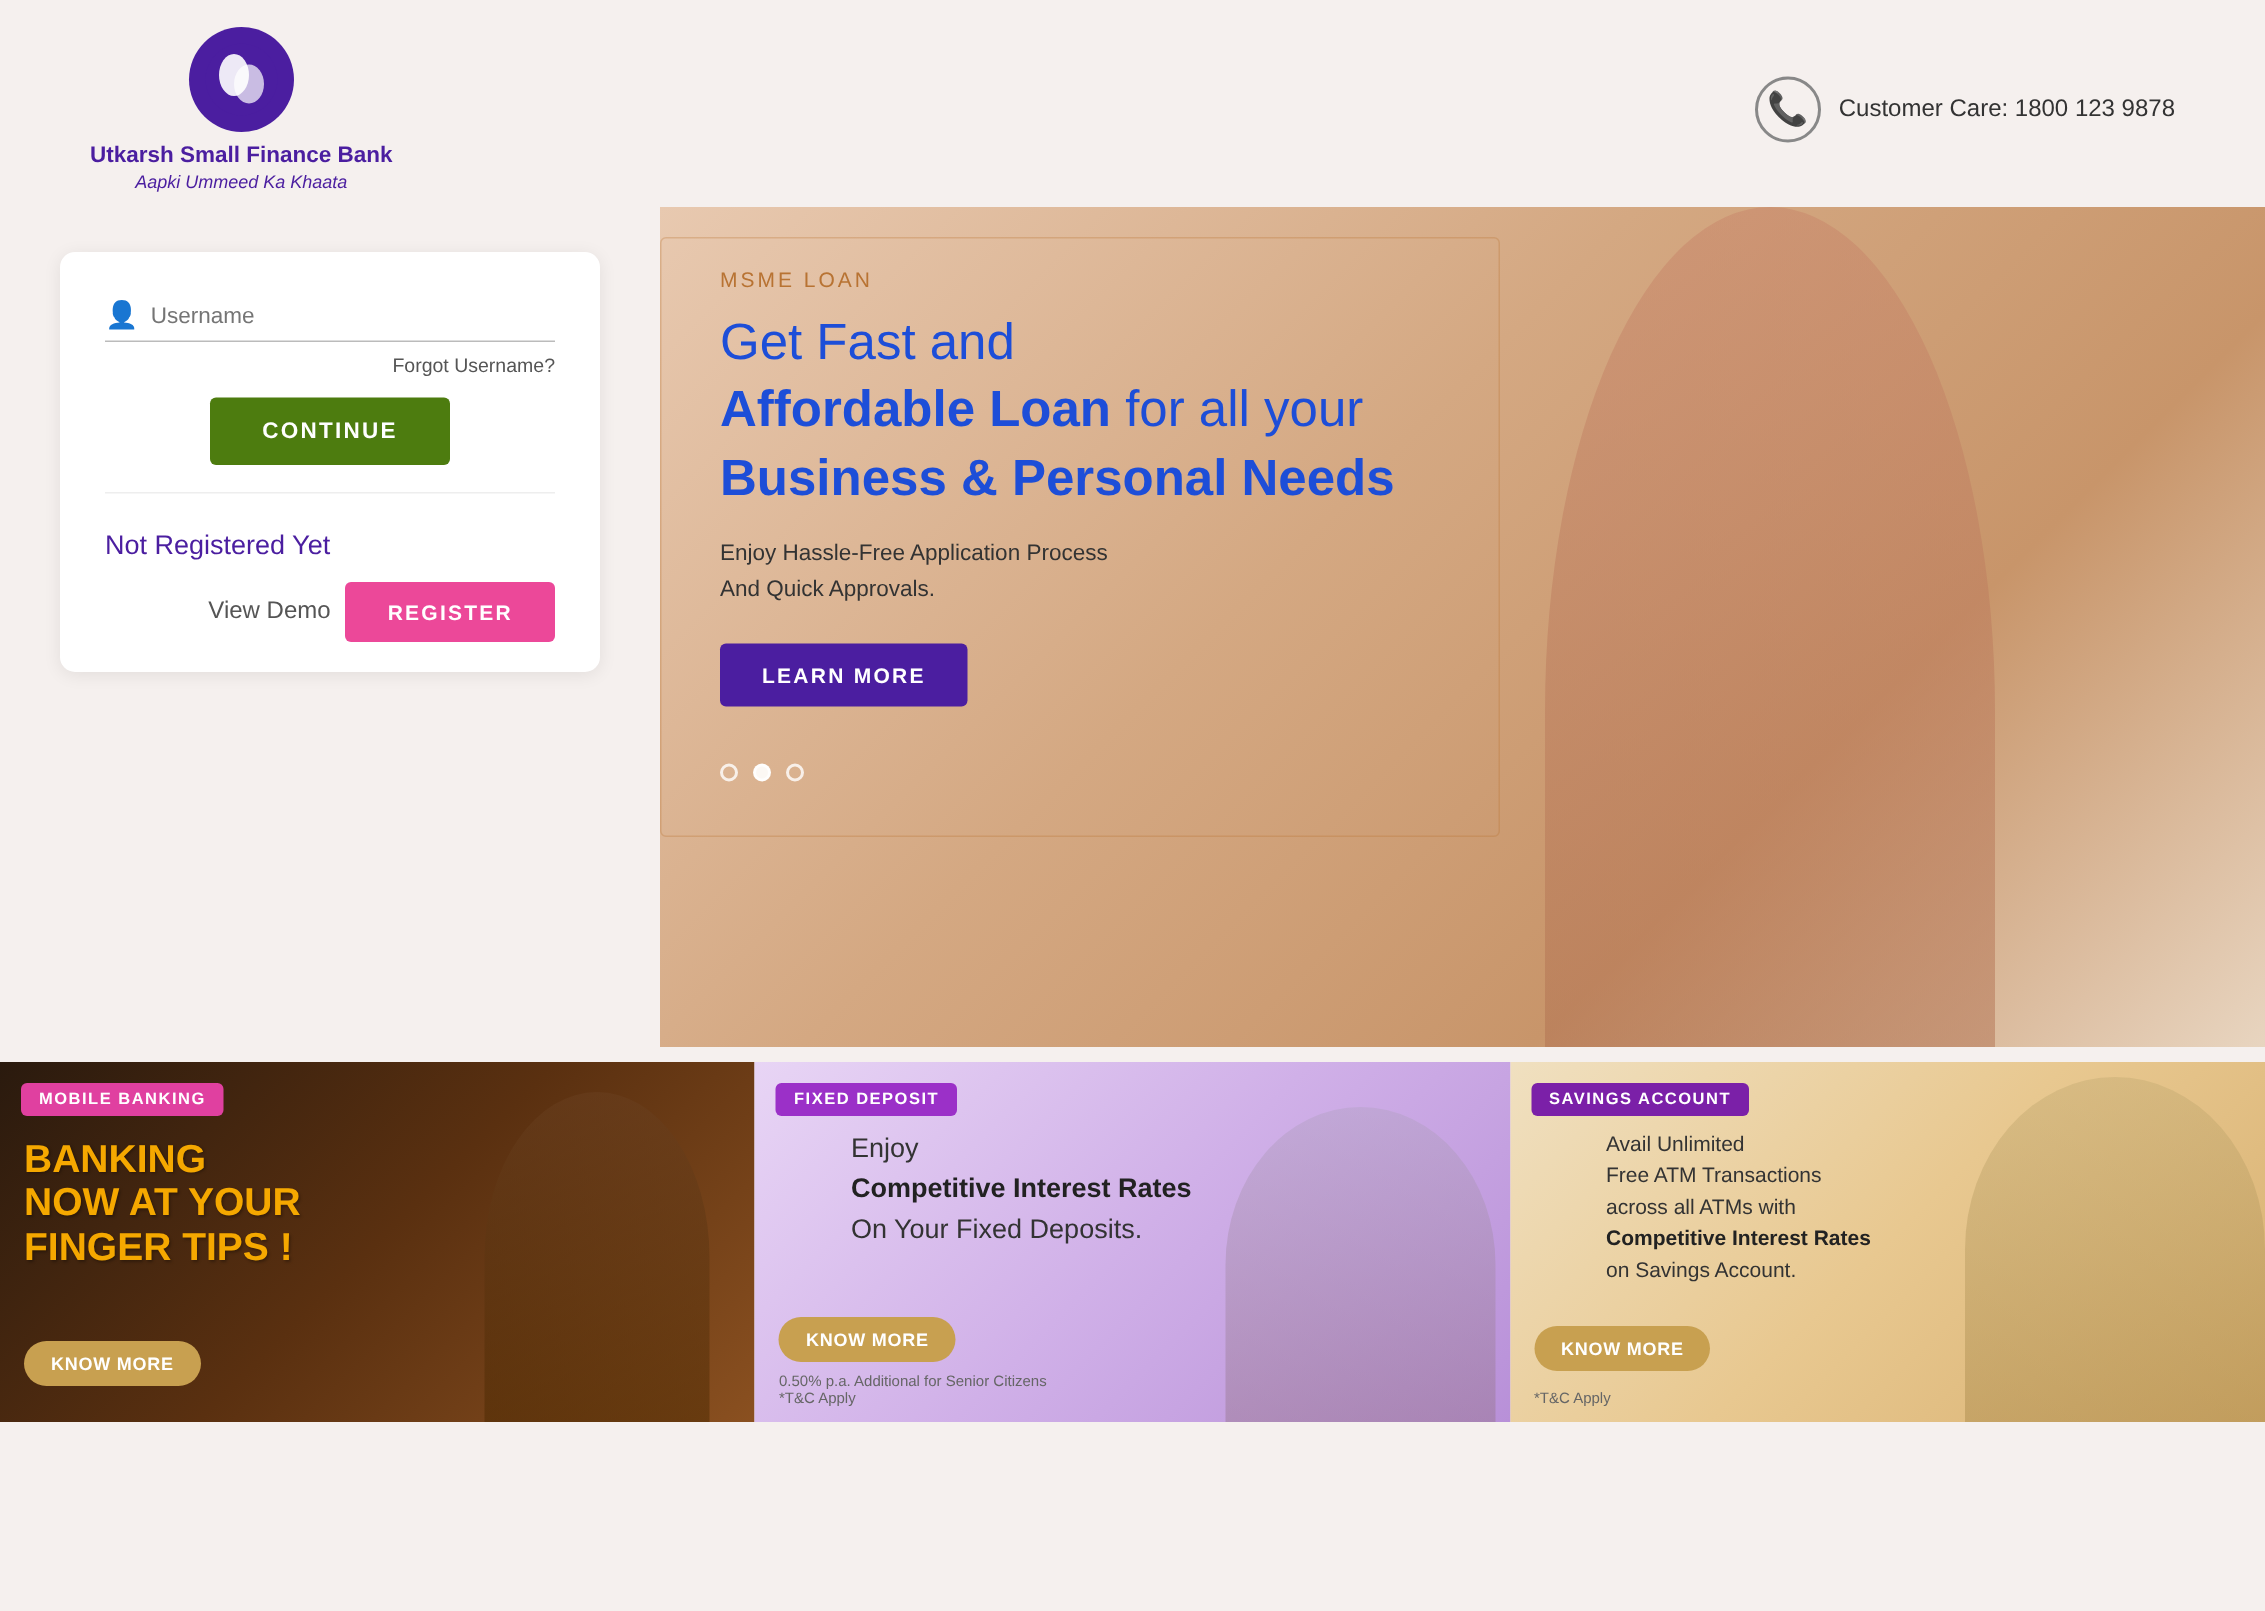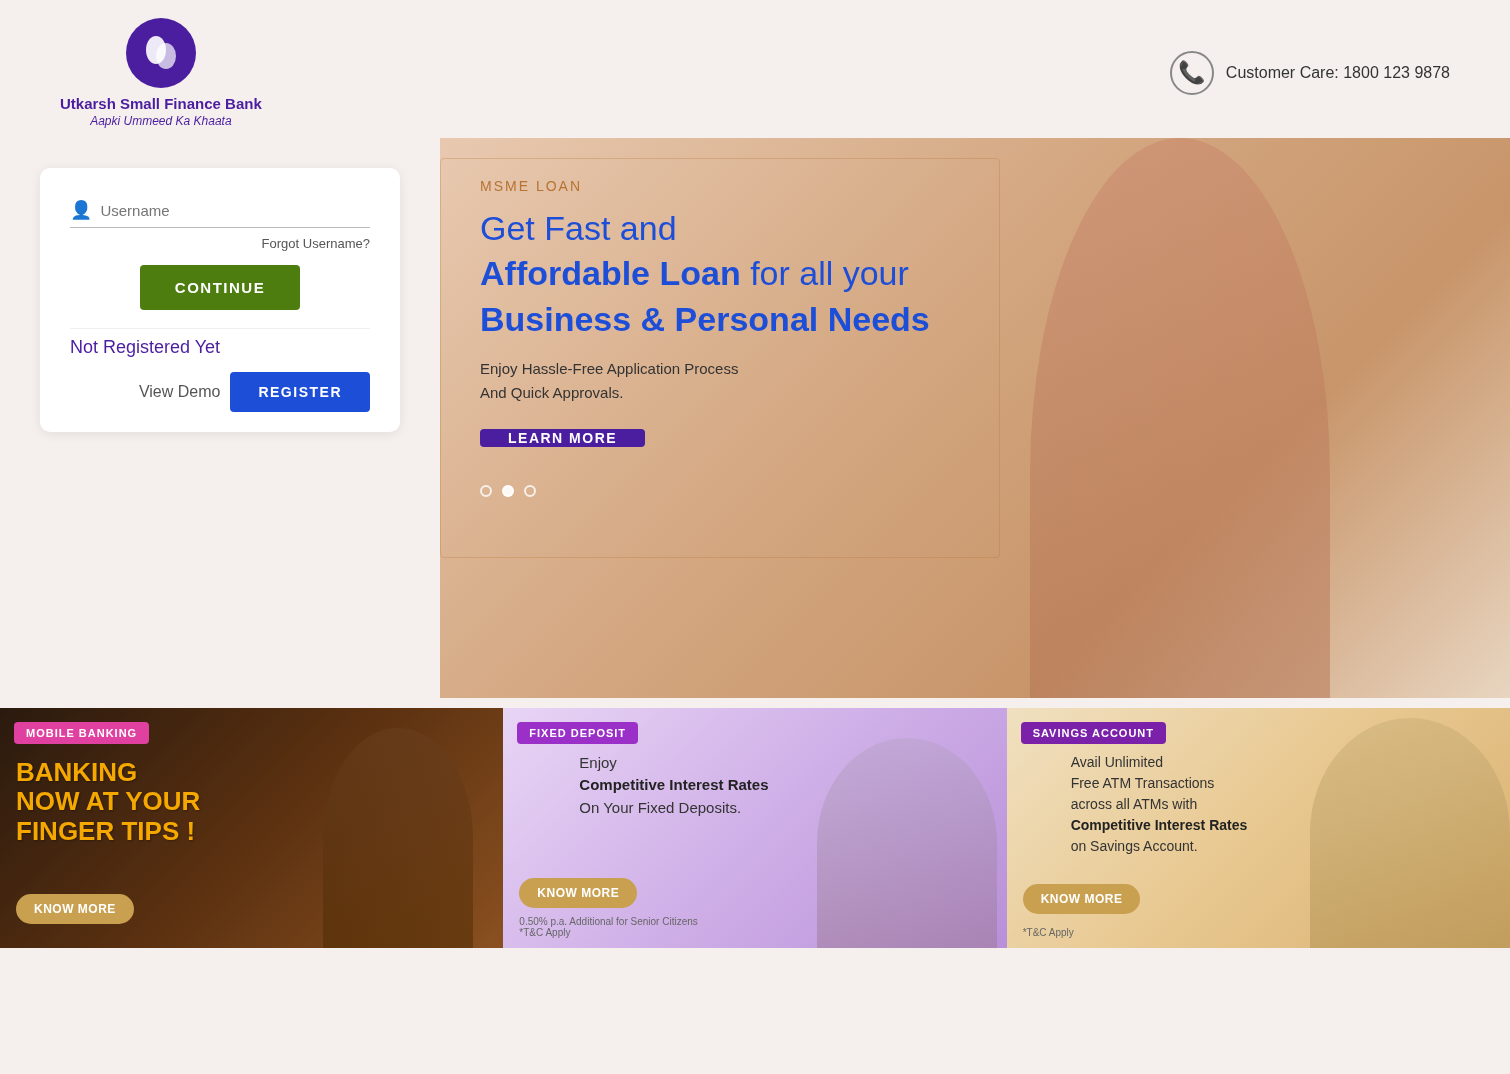--- a/index.html
+++ b/index.html
@@ -141,42 +141,42 @@
       font-weight: bold;
       letter-spacing: 1.5px;
       border: none;
       border-radius: 4px;
       cursor: pointer;
       text-align: center;
     }
 
     .not-registered {
       border-top: 1px solid #eee;
-      padding-top: 8px;
+      padding-top: 24px;
       margin-top: 10px;
     }
     .not-registered-title {
       font-size: 18px;
       color: #4b1ea0;
       margin-bottom: 14px;
     }
     .register-row {
       display: flex;
       align-items: center;
       justify-content: flex-end;
       gap: 10px;
     }
     .view-demo {
       font-size: 16px;
       color: #555;
       cursor: pointer;
     }
     .register-btn {
       padding: 12px 28px;
-      background: #1d4ed8;
+      background: #ec4899;
       color: #fff;
       font-size: 14px;
       font-weight: bold;
       letter-spacing: 1.5px;
       border: none;
       border-radius: 4px;
       cursor: pointer;
     }
 
     
@@ -226,21 +226,21 @@
     .banner-heading strong {
       font-weight: 900;
     }
     .banner-desc {
       font-size: 15px;
       color: #333;
       margin-bottom: 24px;
       line-height: 1.6;
     }
     .learn-more-btn {
-      padding: 1px 28px;
+      padding: 13px 28px;
       background: #4b1ea0;
       color: #fff;
       font-size: 14px;
       font-weight: bold;
       letter-spacing: 1.5px;
       border: none;
       border-radius: 4px;
       cursor: pointer;
       margin-bottom: 28px;
       display: inline-block;
@@ -328,24 +328,23 @@
       padding-top: 50px;
     }
     .card-heading-mobile {
       font-size: 26px;
       font-weight: 900;
       color: #f5a800;
       line-height: 1.15;
       text-shadow: 1px 1px 2px rgba(0,0,0,0.3);
     }
     .card-heading-fd {
-      font-size: 15px;
+      font-size: 18px;
       color: #333;
       line-height: 1.5;
-      margin-left: 12px;
     }
     .card-heading-fd strong { font-weight: 900; color: #222; }
     .card-heading-savings {
       font-size: 14px;
       color: #333;
       line-height: 1.5;
     }
     .card-heading-savings strong { font-weight: 900; color: #222; }
 
     .know-more-btn {

